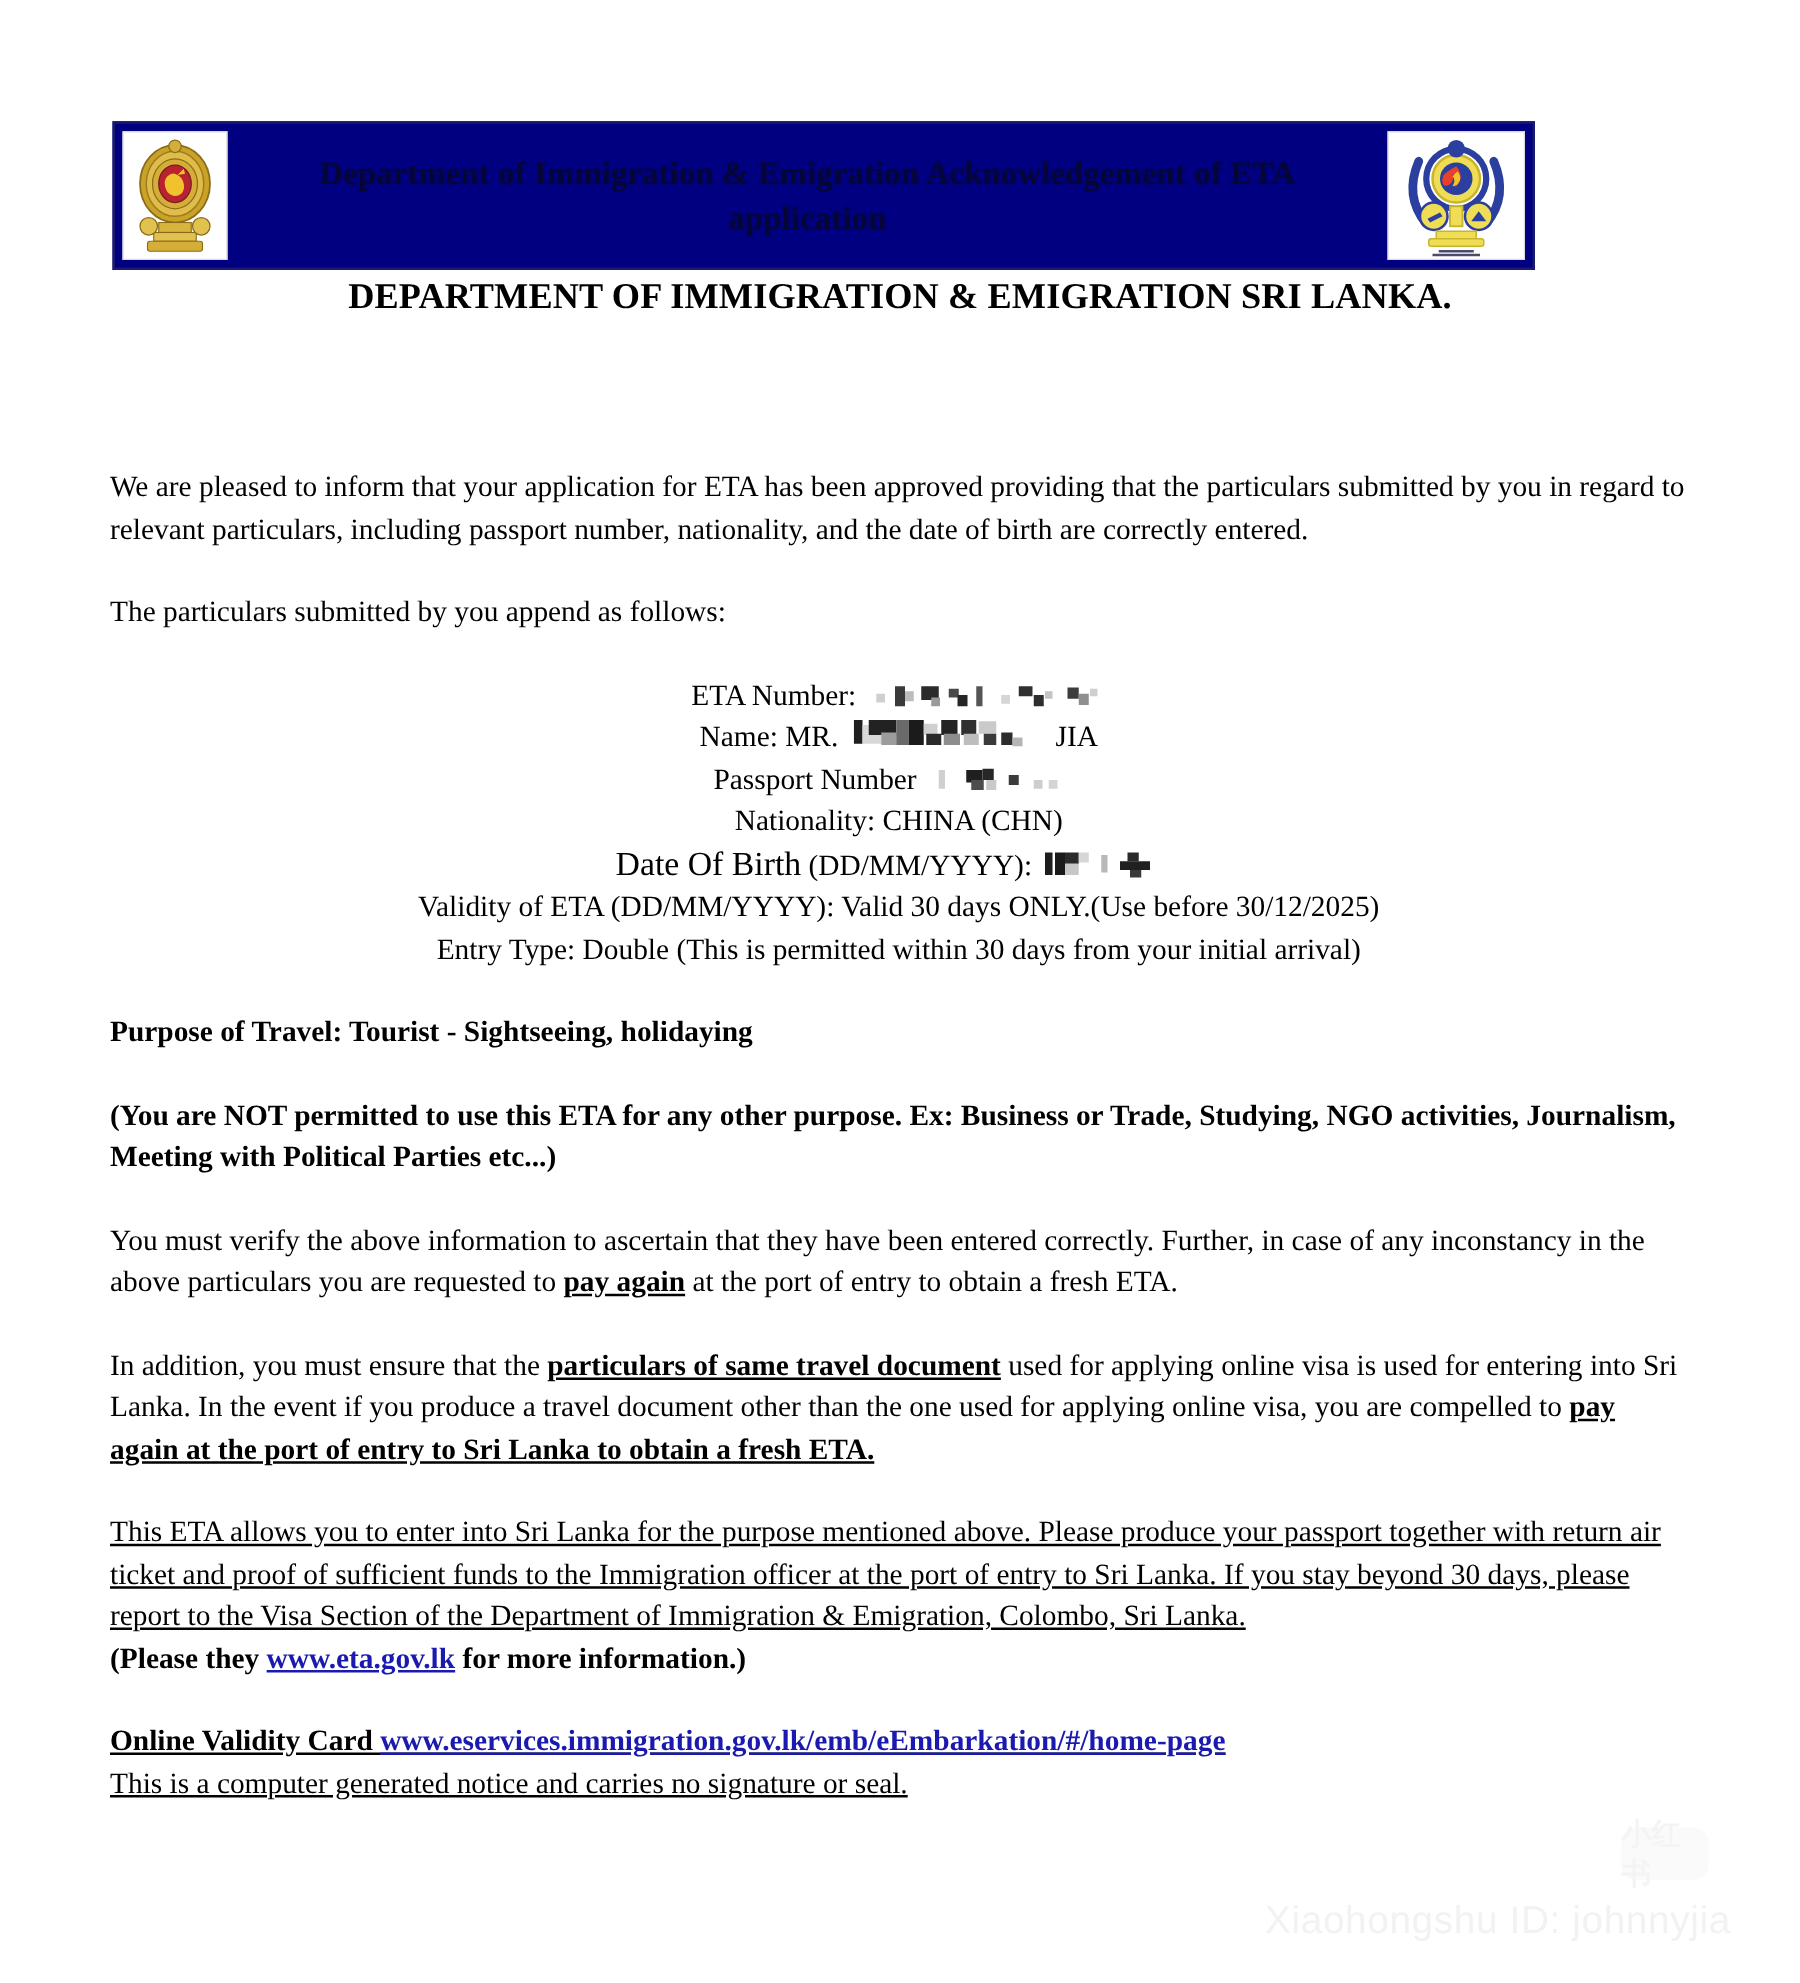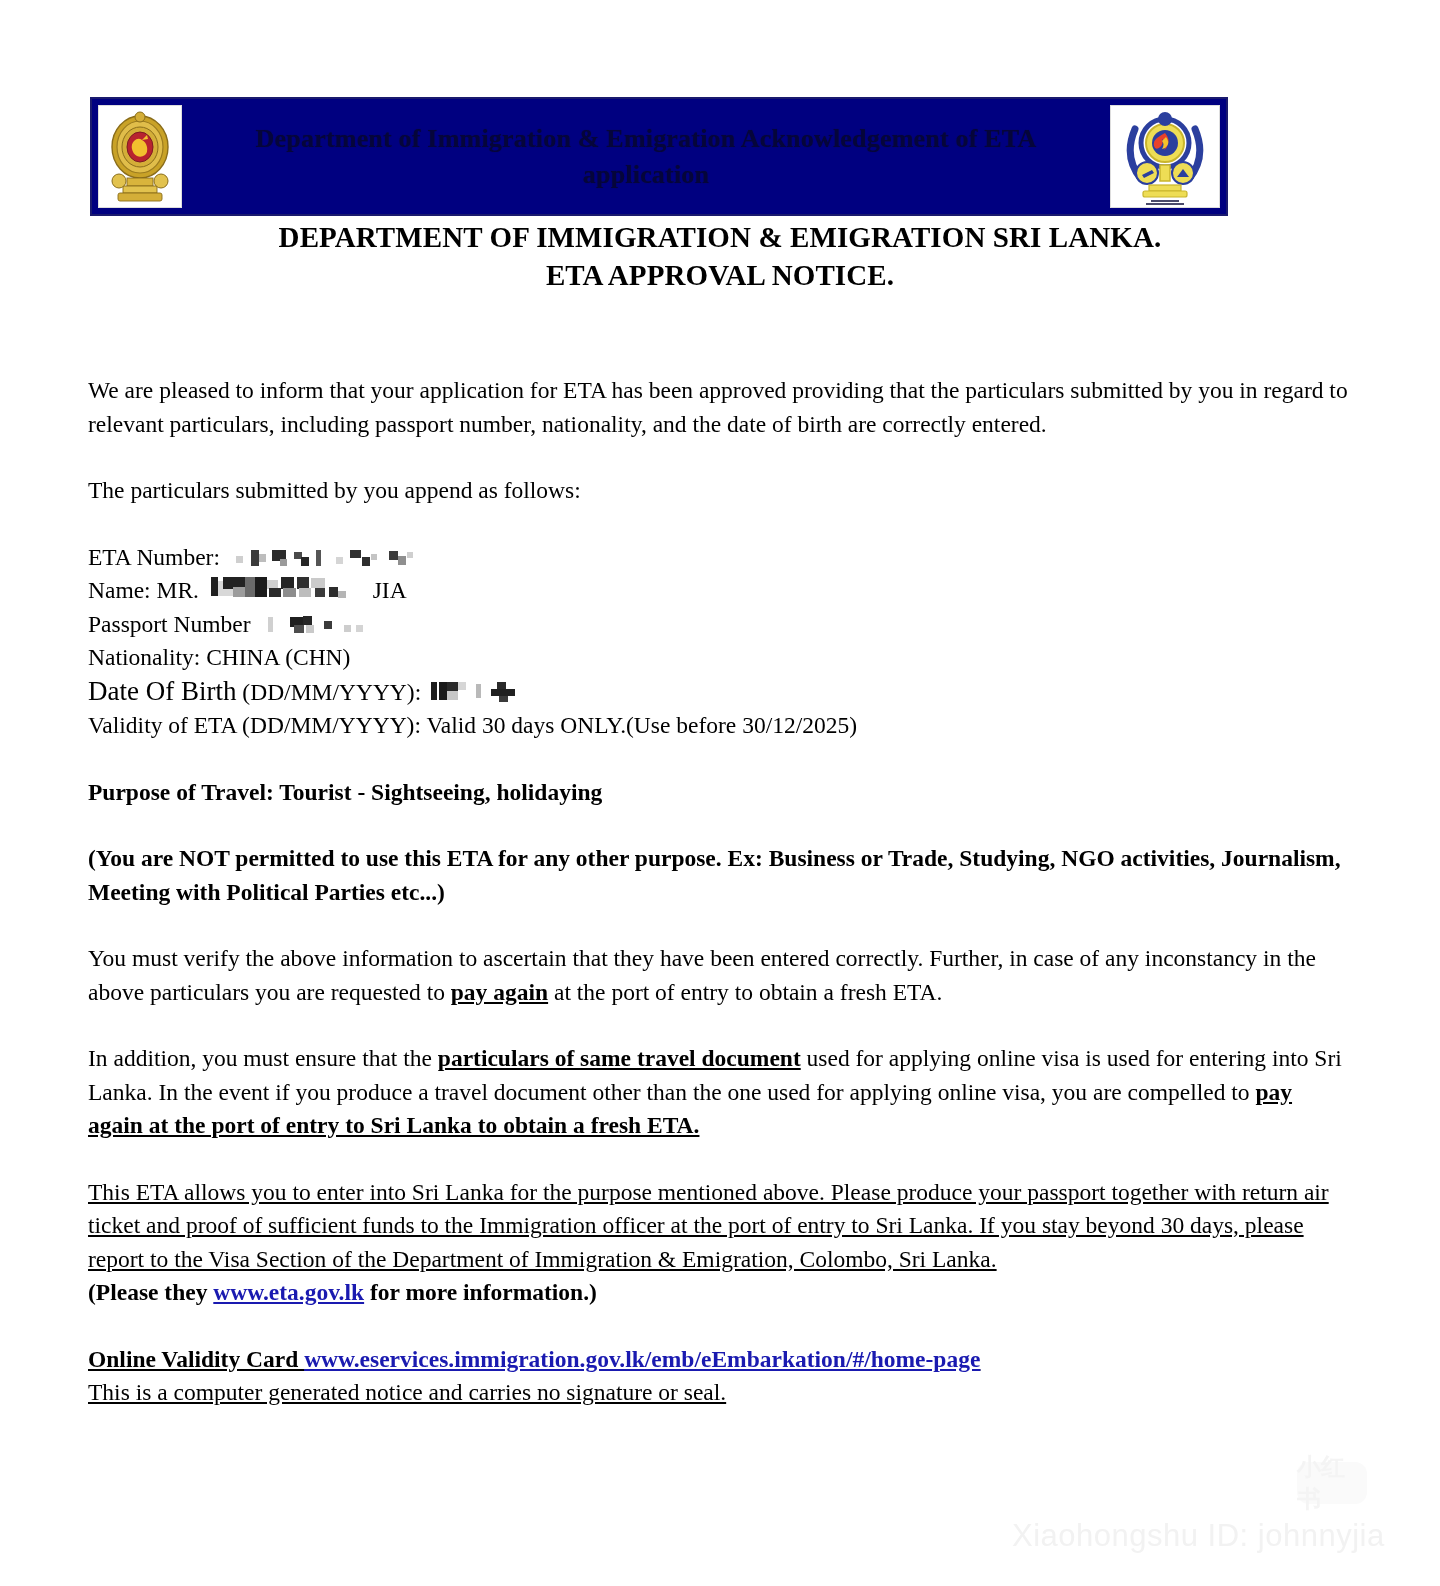--- a/index.html
+++ b/index.html
@@ -90,20 +90,21 @@
     text-align: left;
   }
   .para.tight { margin-bottom: 0; text-decoration: underline; }
 
   .particulars {
     margin: 0 0 33px 0;
   }
   .particulars .row {
     white-space: nowrap;
     line-height: 33.5px;
+    text-align: center;
   }
   .dob-row {
     line-height: 36px;
   }
   .dob-big {
     font-size: 27px;
   }
   .dob-small {
     font-size: 23.5px;
   }
@@ -209,21 +210,20 @@
       <rect x="30" y="78" width="32" height="6" fill="#eedd55" stroke="#c9b52c" stroke-width="1.2"></rect>
       <rect x="24" y="84" width="44" height="6" rx="2" fill="#eedd55" stroke="#c9b52c" stroke-width="1.2"></rect>
       <rect x="32" y="93" width="28" height="2" fill="#4a4a6a"></rect>
       <rect x="27" y="96" width="38" height="2" fill="#4a4a6a"></rect>
     </svg>
   </div>
 </div>
 
 <div class="doc-title">
   <span>DEPARTMENT OF IMMIGRATION &amp; EMIGRATION SRI LANKA.</span>
-  <span class="line2">ETA APPROVAL NOTICE.</span>
 </div>
 
 <div class="content">
 
   <p class="para">We are pleased to inform that your application for ETA has been approved providing that the particulars submitted by you in regard to relevant particulars, including passport number, nationality, and the date of birth are correctly entered.</p>
 
   <p class="para">The particulars submitted by you append as follows:</p>
 
   <div class="particulars">
 
@@ -304,20 +304,24 @@
         <i style="left:60px;top:8px;width:24px;height:7px;background:#202020"></i>
         <i style="left:68px;top:15px;width:9px;height:6px;background:#3a3a3a"></i>
       </span>
     </div>
 
     <div class="row">
       <span>Validity of ETA (DD/MM/YYYY):</span>
       <span>Valid 30 days ONLY.(Use before 30/12/2025)</span>
     </div>
 
+    <div class="row">
+      <span>Entry Type:</span>
+      <span>Double (This is permitted within 30 days from your initial arrival)</span>
+    </div>
   </div>
 
   <p class="para b">Purpose of Travel: Tourist - Sightseeing, holidaying</p>
 
   <p class="para b">(You are NOT permitted to use this ETA for any other purpose. Ex: Business or Trade, Studying, NGO activities, Journalism, Meeting with Political Parties etc...)</p>
 
   <p class="para">
     <span>You must verify the above information to ascertain that they have been entered correctly. Further, in case of any inconstancy in the above particulars you are requested to </span><span class="u-bold">pay again</span><span> at the port of entry to obtain a fresh ETA.</span>
   </p>
 

